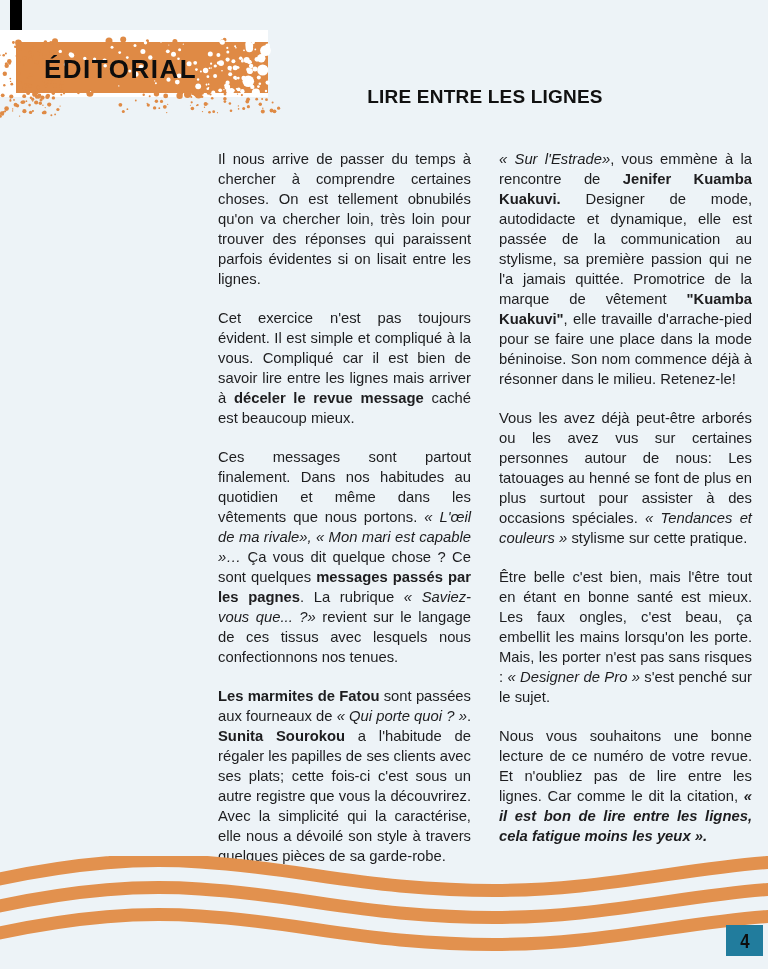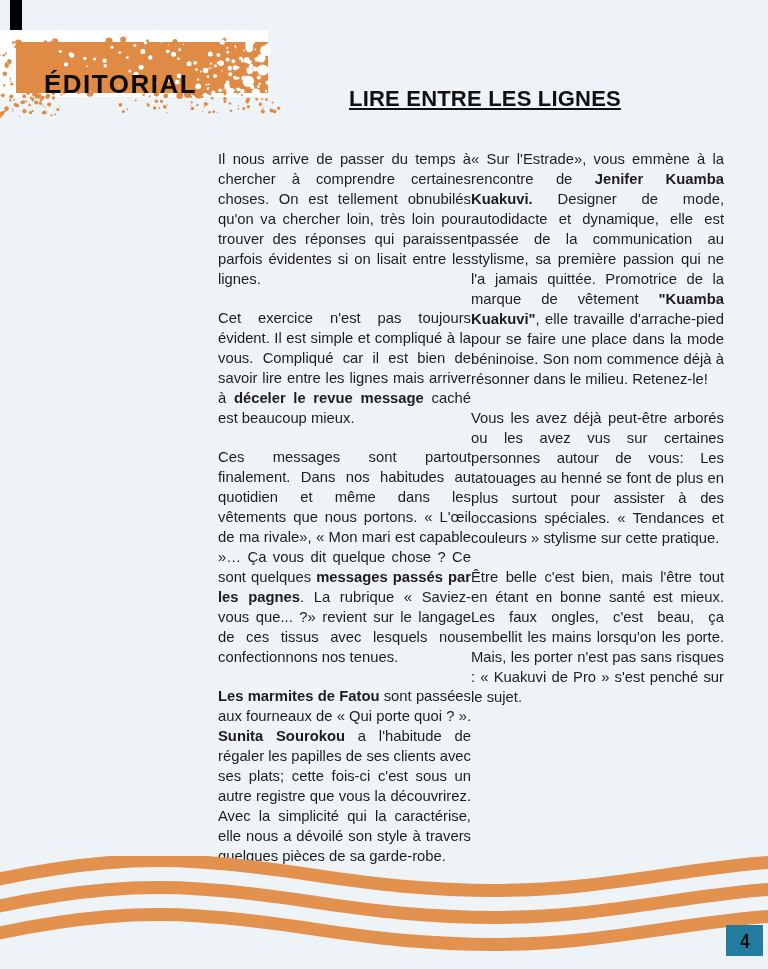--- a/index.html
+++ b/index.html
@@ -6,37 +6,37 @@
   .page{
     position:relative; width:768px; height:969px; overflow:hidden;
     font-family:"Liberation Sans", sans-serif;
     color:#1d1d1f;
   }
   .cursor-mark{ position:absolute; left:10px; top:0; width:12px; height:46px; background:#000; }
   .masthead-box{ position:absolute; left:0; top:30px; width:268px; height:67px; background:#ffffff; }
   .brush-svg{ position:absolute; left:0; top:18px; width:300px; height:104px; }
   .masthead-label{
     position:absolute; left:44px; top:54px;
-    font-size:26px; font-weight:700; letter-spacing:1.5px; color:#0d0d0d;margin-top:15px;
+    font-size:26px; font-weight:700; letter-spacing:1.5px; color:#0d0d0d;
   }
   .page-title{
     position:absolute; left:218px; top:86px; width:534px;
-    text-align:center; font-size:22px; font-weight:700; letter-spacing:.2px; color:#111;text-decoration:underline;
+    text-align:center; font-size:19px; font-weight:700; letter-spacing:.2px; color:#111;
   }
   .columns{
     position:absolute; left:218px; top:149px; width:534px;
-    display:flex; 
+    display:flex; gap:28px;
   }
   .col{ width:253px; }
   .para{
     margin:0 0 19px 0;
     font-size:14.8px; line-height:20px; text-align:justify;
   }
   .para span.b{ font-weight:700; }
-  .para span.i{ }
+  .para span.i{ font-style:italic; }
   .signature{
     position:absolute; right:10px; top:822px; text-align:right;
   }
   .signature .sig-inner{
     display:inline-block;
     font-size:25px; font-weight:700; letter-spacing:.5px; color:#111;
     transform:scaleX(.68); transform-origin:100% 50%;
     border-bottom:2.5px solid #111; padding:0 2px 3px 2px;
     white-space:nowrap;
   }
@@ -395,22 +395,23 @@
 
   <div class="columns">
     <div class="col">
         <p class="para"><span>Il nous arrive de passer du temps à chercher à comprendre certaines choses. On est tellement obnubilés qu'on va chercher loin, très loin pour trouver des réponses qui paraissent parfois évidentes si on lisait entre les lignes.</span></p>
         <p class="para"><span>Cet exercice n'est pas toujours évident. Il est simple et compliqué à la vous. Compliqué car il est bien de savoir lire entre les lignes mais arriver à </span><span class="b">déceler le revue message</span><span> caché est beaucoup mieux.</span></p>
         <p class="para"><span>Ces messages sont partout finalement. Dans nos habitudes au quotidien et même dans les vêtements que nous portons. </span><span class="i">« L'œil de ma rivale», « Mon mari est capable »…</span><span> Ça vous dit quelque chose ?  Ce sont quelques </span><span class="b">messages passés par les pagnes</span><span>. La rubrique </span><span class="i">« Saviez-vous que... ?»</span><span> revient sur le langage de ces tissus avec lesquels nous confectionnons nos tenues.</span></p>
         <p class="para"><span class="b">Les marmites de Fatou</span><span> sont passées aux fourneaux de </span><span class="i">« Qui porte quoi ? »</span><span>. </span><span class="b">Sunita Sourokou</span><span> a l'habitude de régaler les papilles de ses clients avec ses plats; cette fois-ci c'est sous un autre registre que vous la découvrirez. Avec la simplicité qui la caractérise, elle nous a dévoilé son style à travers quelques pièces de sa garde-robe.</span></p>
       </div>
     <div class="col">
         <p class="para"><span class="i">« Sur l'Estrade»</span><span>, vous emmène à la rencontre de </span><span class="b">Jenifer Kuamba Kuakuvi.</span><span> Designer de mode, autodidacte et dynamique, elle est passée de la communication au stylisme, sa première passion qui ne l'a jamais quittée. Promotrice de la marque de vêtement </span><span class="b">"Kuamba Kuakuvi"</span><span>, elle travaille d'arrache-pied pour se faire une place dans la mode béninoise. Son nom commence déjà à résonner dans le milieu. Retenez-le!</span></p>
-        <p class="para"><span>Vous les avez déjà peut-être arborés ou les avez vus sur certaines personnes autour de vous: Les tatouages au henné se font de plus en plus surtout pour assister à des occasions spéciales. </span><span class="i">« Tendances et couleurs »</span><span> stylisme sur cette pratique.</span></p>
-        <p class="para"><span>Être belle c'est bien, mais l'être tout en étant en bonne santé est mieux. Les faux ongles, c'est beau, ça embellit les mains lorsqu'on les porte. Mais, les porter n'est pas sans risques : </span><span class="i">« Kuakuvi de Pro »</span><span> s'est penché sur le sujet.</span></p>
+        <p class="para"><span>Vous les avez déjà peut-être arborés ou les avez vus sur certaines personnes autour de nous: Les tatouages au henné se font de plus en plus surtout pour assister à des occasions spéciales. </span><span class="i">« Tendances et couleurs »</span><span> stylisme sur cette pratique.</span></p>
+        <p class="para"><span>Être belle c'est bien, mais l'être tout en étant en bonne santé est mieux. Les faux ongles, c'est beau, ça embellit les mains lorsqu'on les porte. Mais, les porter n'est pas sans risques : </span><span class="i">« Designer de Pro »</span><span> s'est penché sur le sujet.</span></p>
+        <p class="para"><span>Nous vous souhaitons une bonne lecture de ce numéro de votre revue. Et n'oubliez pas de lire entre les lignes. Car comme le dit la citation, </span><span class="b i">« il est bon de lire entre les lignes, cela fatigue moins les yeux ».</span></p>
       </div>
   </div>
 
 
   <svg class="waves-svg" viewBox="0 0 768 110" preserveAspectRatio="none" aria-hidden="true">
     <g fill="none" stroke-width="13">
       <path class="wavepath" d="M -6 24 C 80 6, 140 2, 200 6 C 280 11, 330 24, 400 30 C 470 36, 520 36, 580 30 C 650 23, 710 10, 774 6" stroke="#E2914E"></path>
       <path class="wavepath" d="M -6 24 C 80 6, 140 2, 200 6 C 280 11, 330 24, 400 30 C 470 36, 520 36, 580 30 C 650 23, 710 10, 774 6" transform="translate(0,27)" stroke="#E2914E"></path>
       <path class="wavepath" d="M -6 24 C 80 6, 140 2, 200 6 C 280 11, 330 24, 400 30 C 470 36, 520 36, 580 30 C 650 23, 710 10, 774 6" transform="translate(0,54)" stroke="#E2914E"></path>
     </g>

